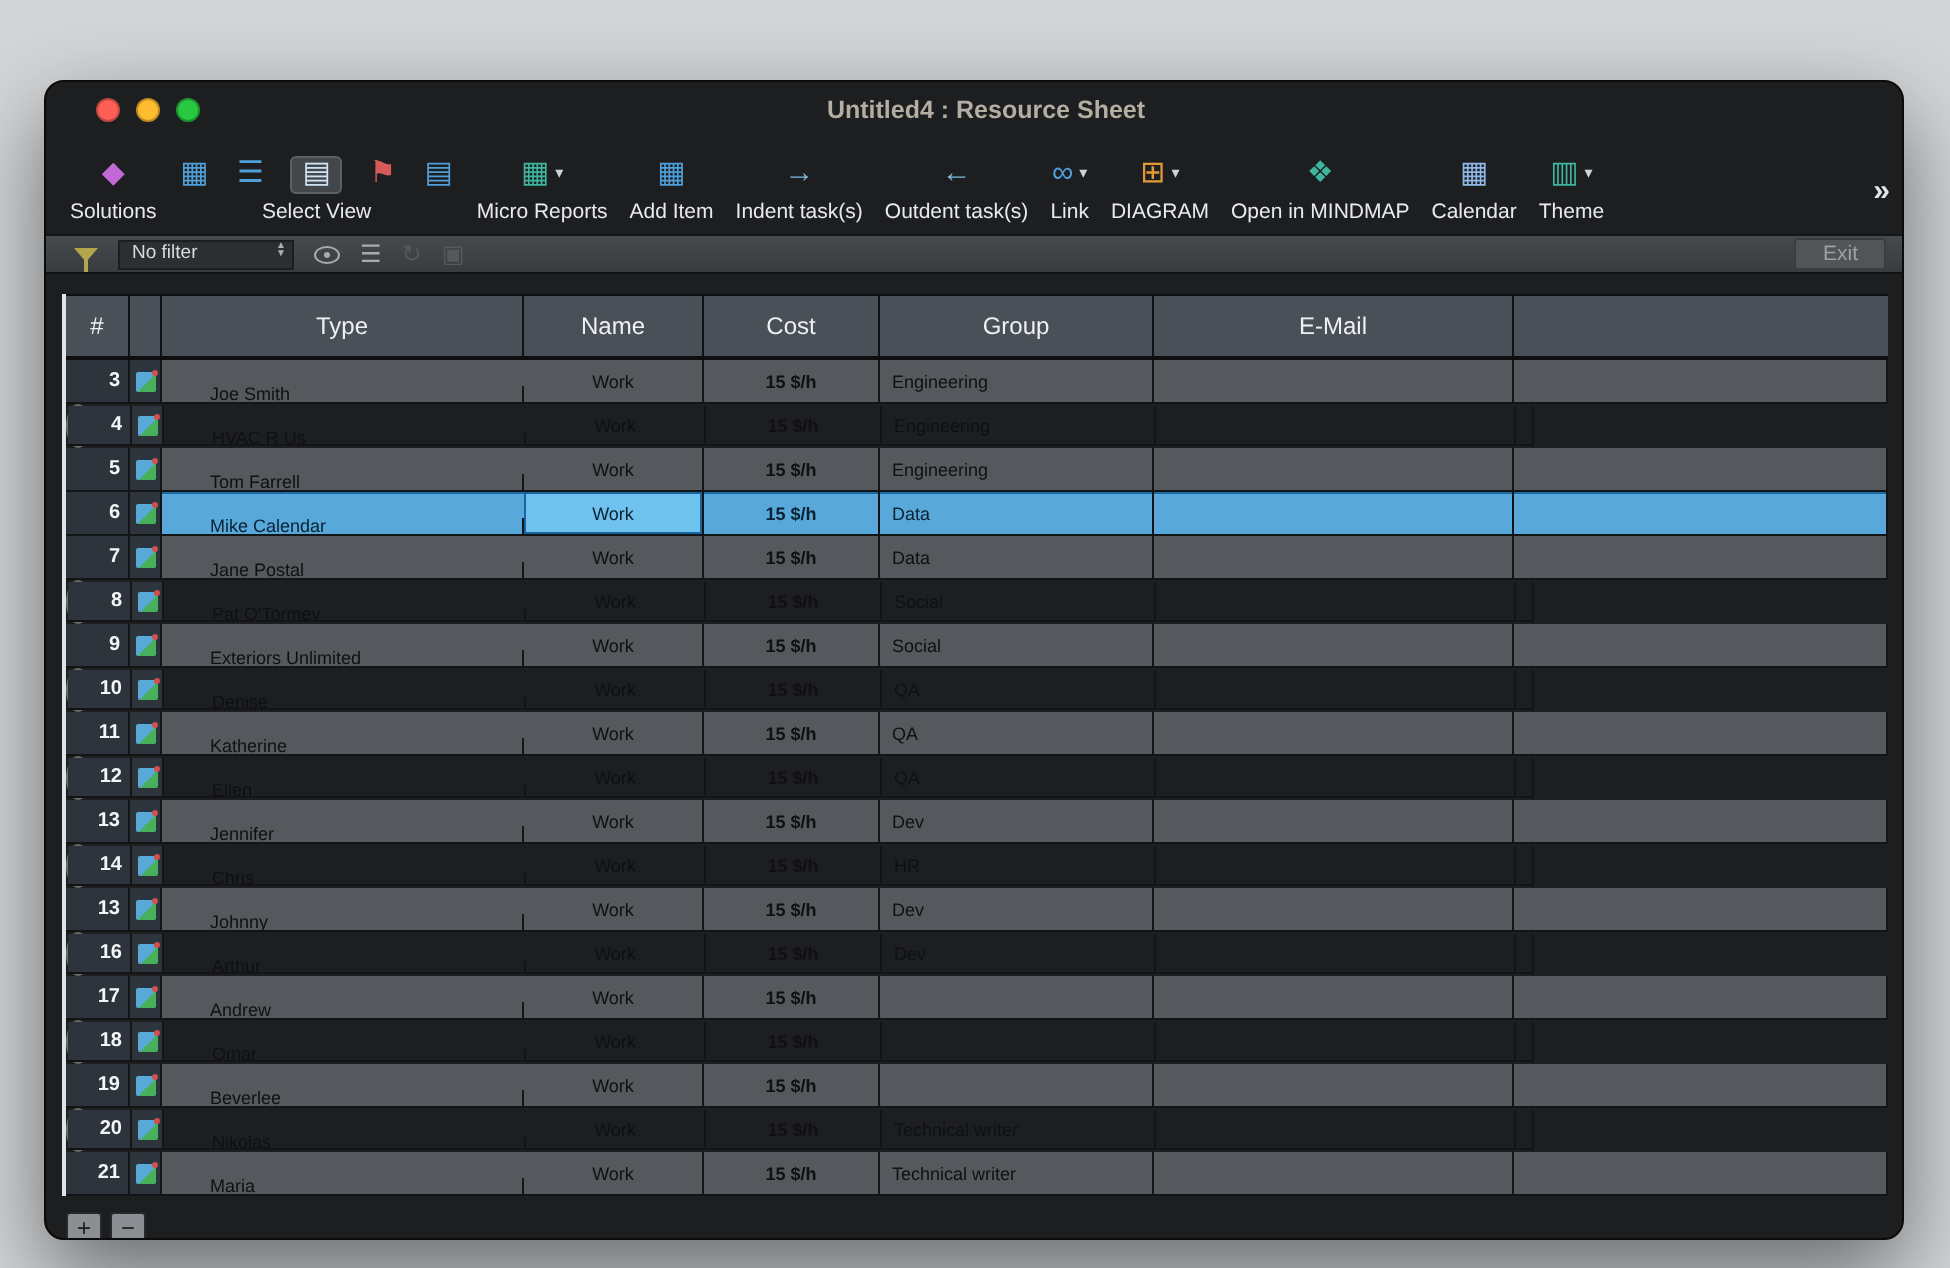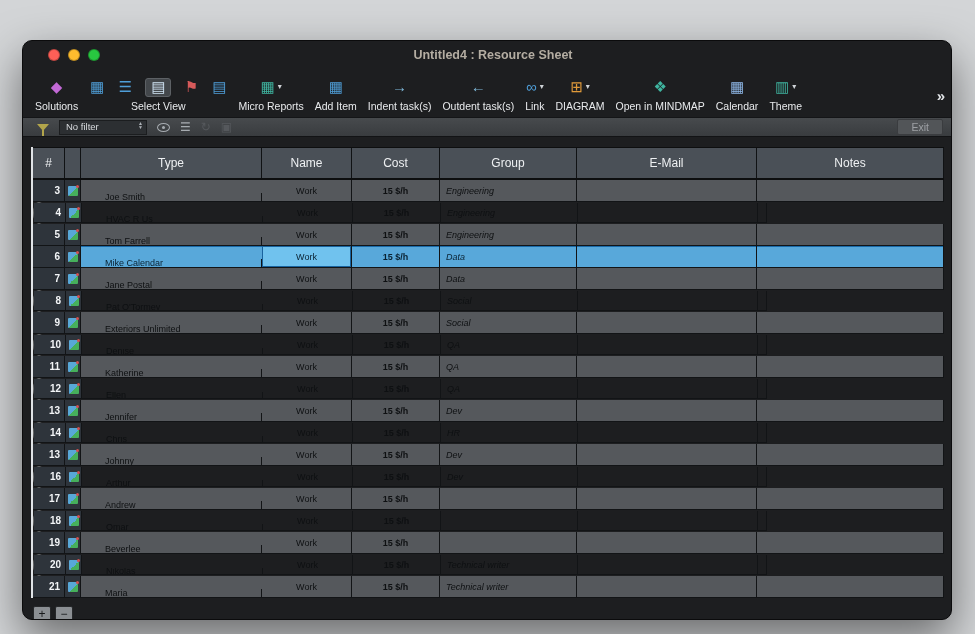--- a/index.html
+++ b/index.html
@@ -68,21 +68,21 @@
     display: flex; align-items: center; overflow: hidden; white-space: nowrap;
     border-right: 1px solid #121416; border-bottom: 1px solid #121416;
     color: #0e1012; padding: 0 4px;
   }
   .cell.num { background: #2e343b; color: #f3f5f7; justify-content: flex-end; font-size: 10px; font-weight: bold; padding-right: 4px; }
   .grid-row.selected .cell.num { color: #f3f5f7; }
   .cell.icon-cell { background: #2e343b; justify-content: center; padding: 0; }
   .cell.name { padding-left: 24px; margin-top: 13px; }
   .cell.type, .cell.cost { justify-content: center; }
   .cell.cost { font-weight: bold; }
-  .cell.group { padding-left: 6px; font-style: italic; }
+  .cell.group { padding-left: 6px; }
   .cell.active-cell { background: #70c2ee; box-shadow: inset 0 0 0 1px #19639e; }
   .res-icon { width: 10px; height: 10px; border-radius: 1px; background: linear-gradient(135deg, #58a8d8 0 55%, #46b05c 55% 100%); position: relative; }
   .res-icon::after { content: ''; position: absolute; right: -1px; top: -1px; width: 3px; height: 3px; border-radius: 50%; background: #d05050; }
   
   .table-footer { display: flex; gap: 4px; padding: 8px 0 0 2px; }
   .fbtn { width: 18px; height: 15px; background: #8b8f93; border: 1px solid #26282a; color: #17191b;
           font-size: 12px; line-height: 12px; display: flex; align-items: center; justify-content: center; border-radius: 2px; }
 </style>
 </head>
 <body>
@@ -222,21 +222,20 @@
   <div class="content">
     <div class="grid-wrap">
       <div class="grid-header">
         <div class="hcell">#</div>
         <div class="hcell"></div>
         <div class="hcell">Type</div>
         <div class="hcell">Name</div>
         <div class="hcell">Cost</div>
         <div class="hcell">Group</div>
         <div class="hcell">E-Mail</div>
-        <div class="hcell">Notes</div>
       </div>
       <div>
           <div class="grid-row dark">
             <div class="cell num">3</div>
             <div class="cell icon-cell">
               <span class="res-icon"></span>
             </div>
             <div class="cell name">Joe Smith</div>
             <div class="cell type">Work</div>
             <div class="cell cost">15 $/h</div>

